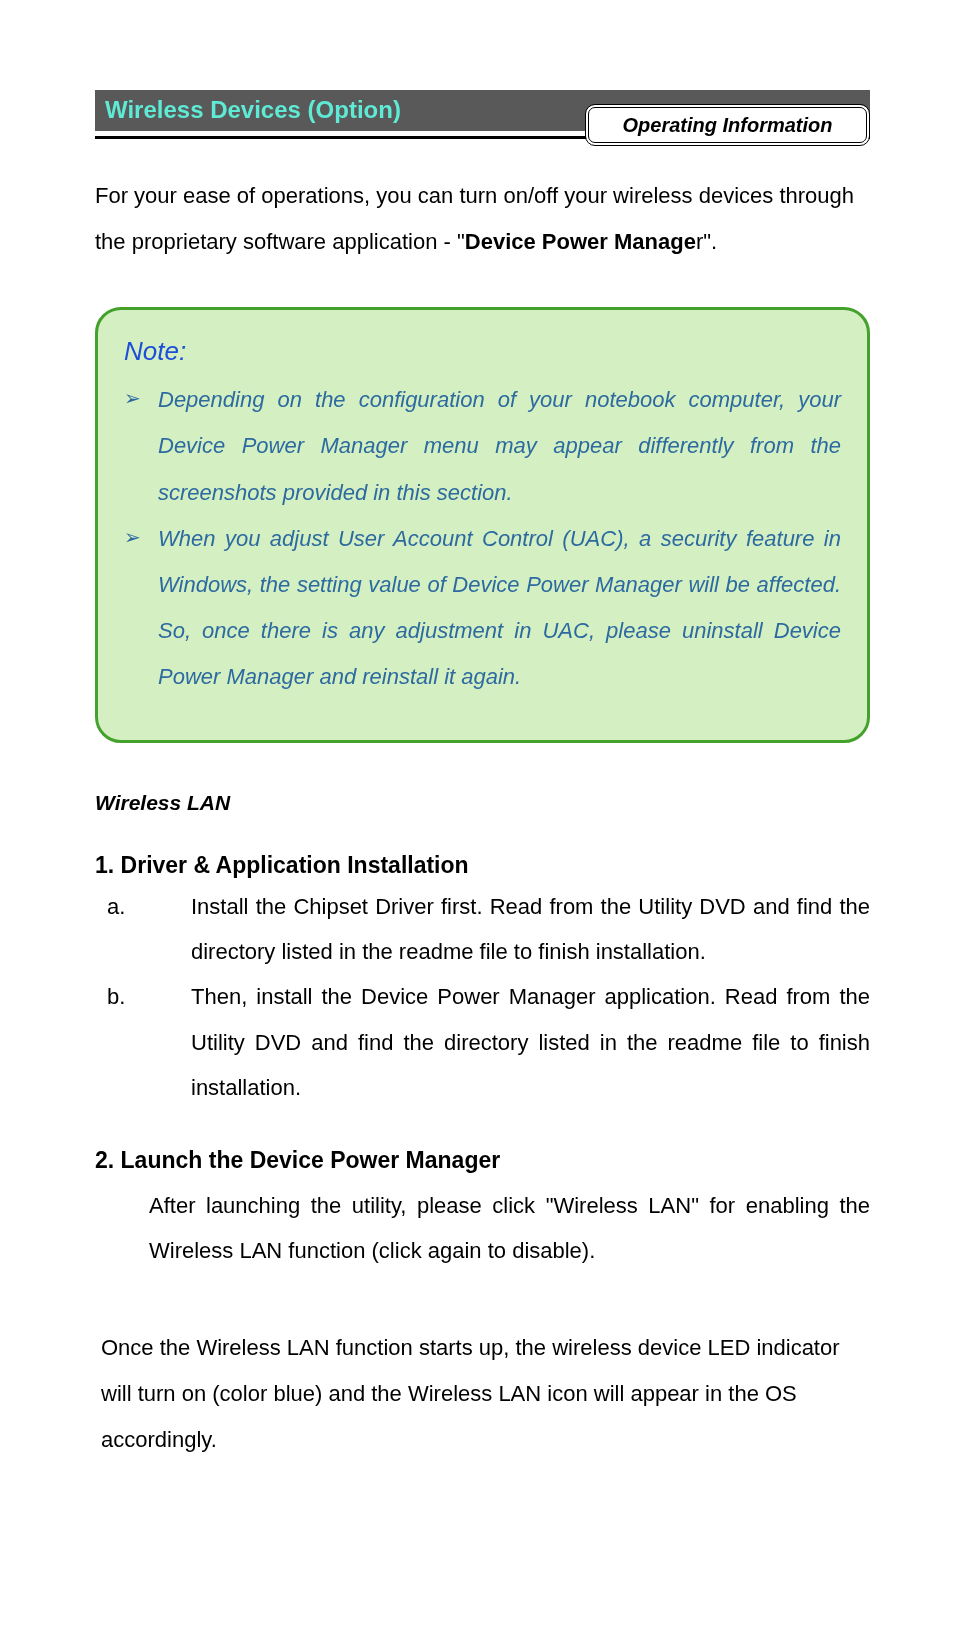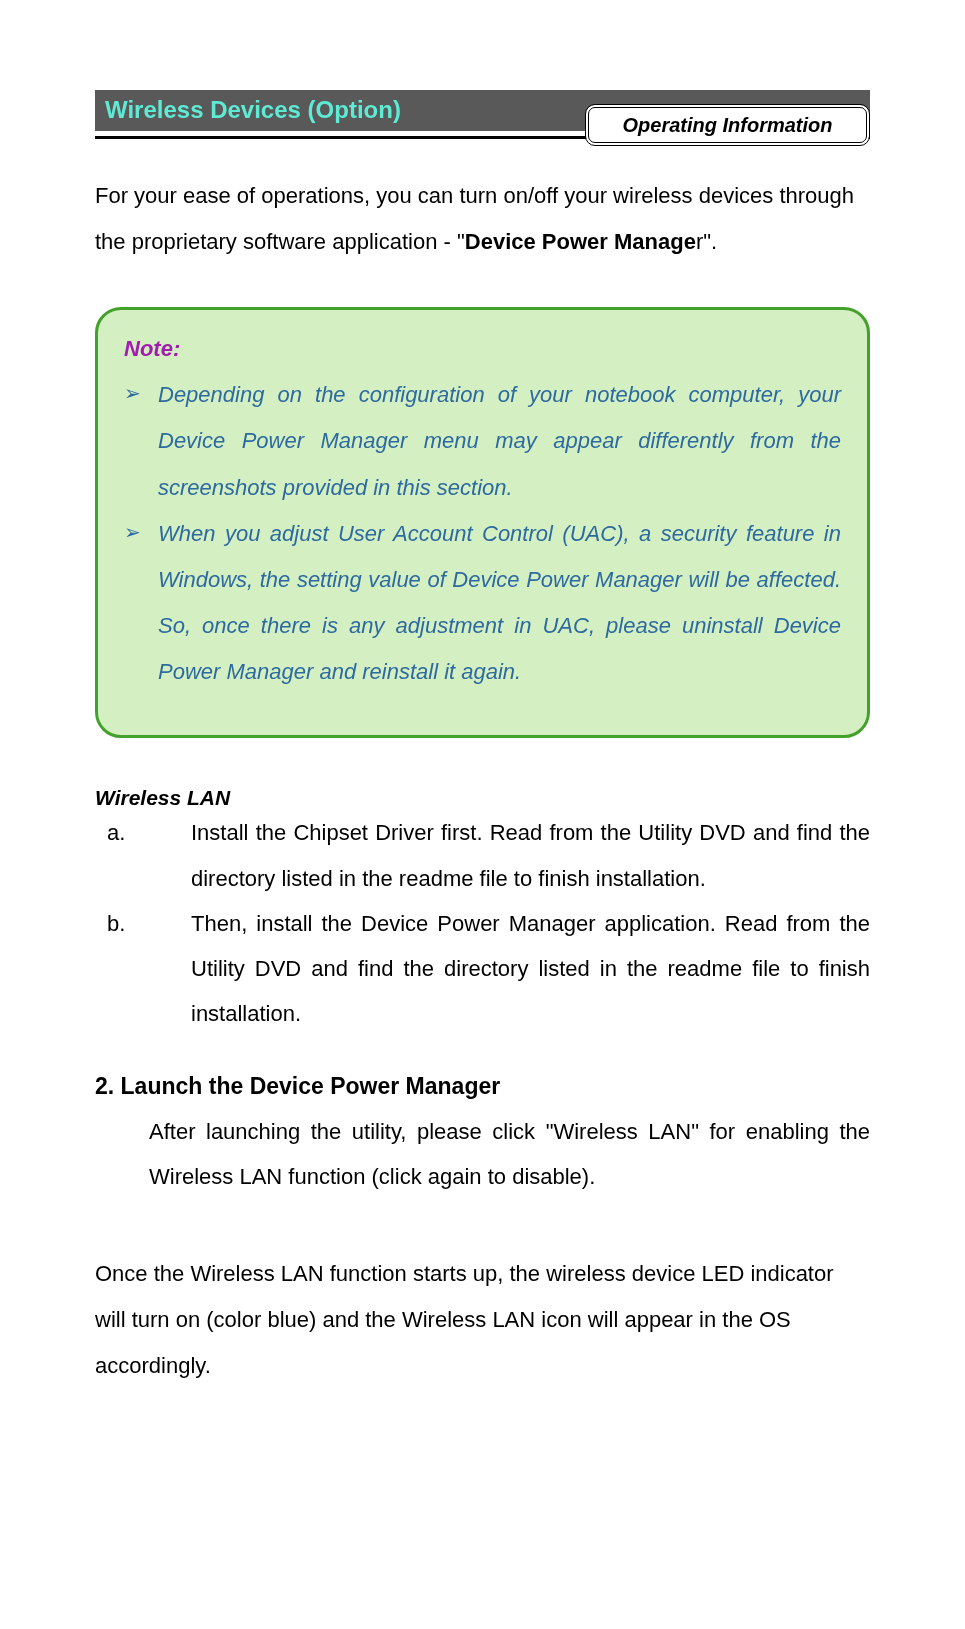--- a/index.html
+++ b/index.html
@@ -24,39 +24,39 @@
   
   .intro { margin-top: 42px; font-size: 22px; line-height: 2.1; }
   .intro .b { font-weight: bold; }
 
   
   .note-box {
     margin-top: 42px; background: #d4f0c2; border: 3px solid #44a12b;
     border-radius: 26px; padding: 26px 26px 40px 26px;
     font-family: Arial, sans-serif;
   }
-  .note-title { font-weight: bold; font-style: italic; color: #a21caf; font-size: 22px; }
+  .note-title { font-weight: normal; font-style: italic; color: #1d4ed8; font-size: 26px; }
   .note-list { list-style: none; margin-top: 10px; }
   .note-list li {
     position: relative; padding-left: 34px; font-style: italic; color: #2d6aa0;
     font-size: 22px; line-height: 2.1; text-align: justify;
   }
   .note-list li::before {
     content: "➢"; position: absolute; left: 0; top: 0; color: #2d6aa0; font-style: normal; font-size: 20px;
   }
 
   
   .sub-h { margin-top: 48px; font-weight: bold; font-size: 21px; font-style: italic; }
   .num-h { margin-top: 32px; font-weight: bold; font-size: 23px; line-height: 1.6; }
   .ol-block { margin-top: 0; }
   .step-a { margin-left: 54px; text-indent: -42px; padding-left: 42px; font-size: 22px; line-height: 2.05; text-align: justify; }
   .step-a .lab { display: inline-block; width: 42px; }
   .step-body { margin-left: 54px; font-size: 22px; line-height: 2.05; text-align: justify; margin-top: 4px; }
 
-  .para { margin-top: 52px; font-size: 22px; line-height: 2.1; }
+  .para { margin-top: 52px; font-size: 22px; line-height: 2.1; margin-left: 6px; }
 </style>
 </head>
 <body>
 
 <div class="page">
 
   <div class="header-line"></div>
   <div class="header-badge">Operating Information</div>
 
   <div class="section-title"> Wireless Devices (Option)</div>
@@ -68,20 +68,21 @@
   <div class="note-box">
     <div class="note-title">Note:</div>
     <ul class="note-list">
       <li>Depending on the configuration of your notebook computer, your Device Power Manager menu may appear differently from the screenshots provided in this section.</li>
       <li>When you adjust User Account Control (UAC), a security feature in Windows, the setting value of Device Power Manager will be affected. So, once there is any adjustment in UAC, please uninstall Device Power Manager and reinstall it again.</li>
     </ul>
   </div>
 
   <div class="sub-h">Wireless LAN</div>
 
+  <div class="num-h">1.    Driver &amp; Application Installation</div>
   <div class="ol-block">
     <div class="step-a">
       <span class="lab">a.</span><span>Install the Chipset Driver first. Read from the Utility DVD and find the directory listed in the readme file to finish installation.</span>
     </div>
     <div class="step-a">
       <span class="lab">b.</span><span>Then, install the Device Power Manager application. Read from the Utility DVD and find the directory listed in the readme file to finish installation.</span>
     </div>
   </div>
 
   <div class="num-h" style="">2.    Launch the Device Power Manager</div>

